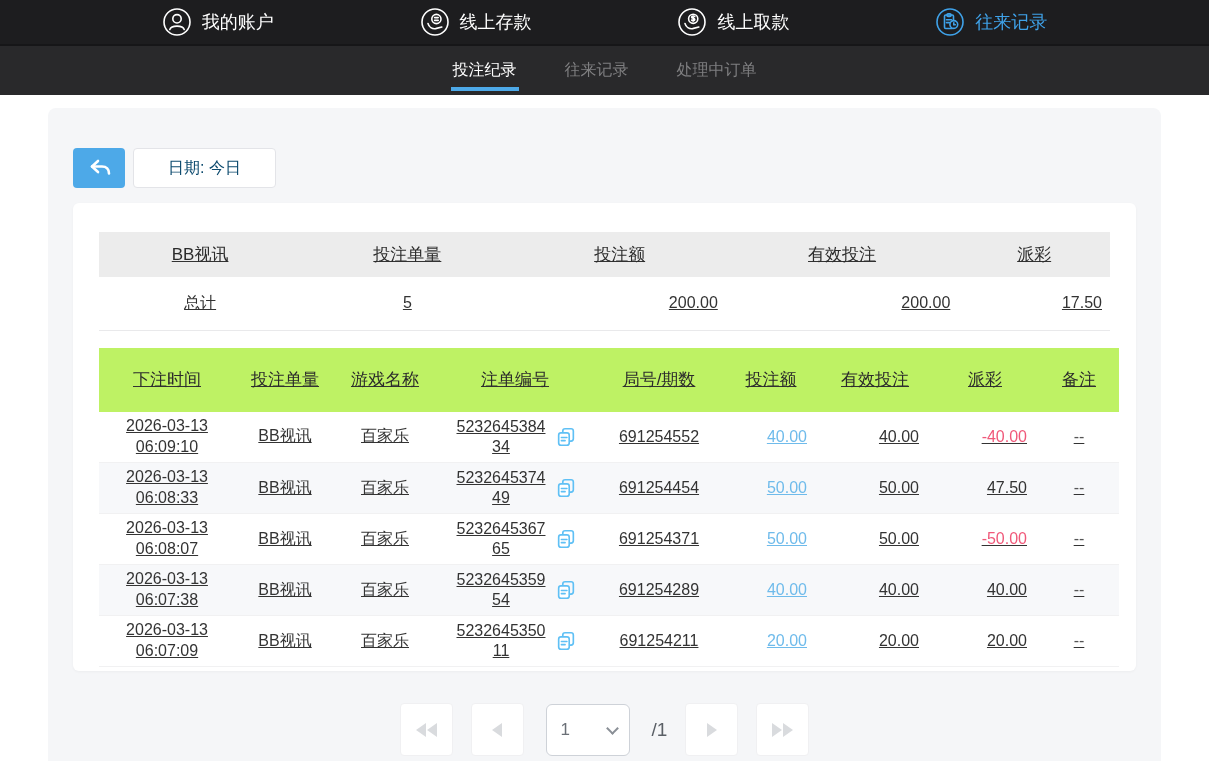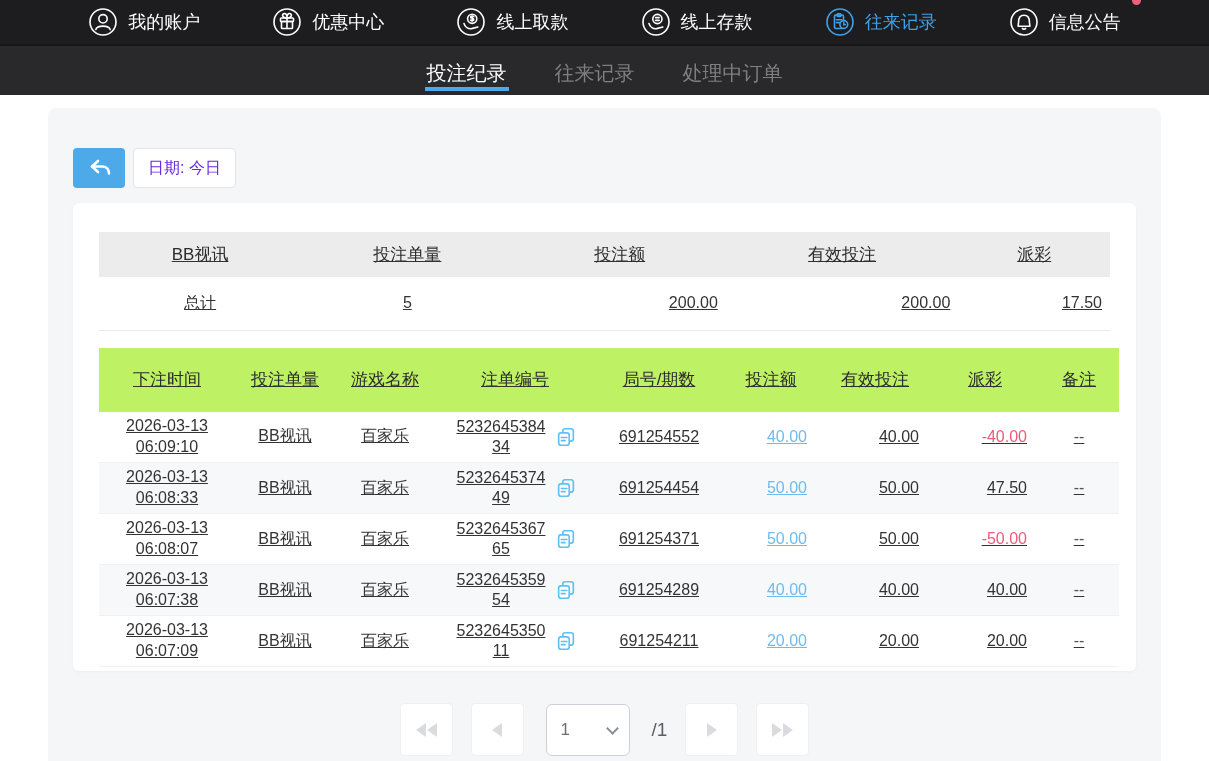--- a/index.html
+++ b/index.html
@@ -22,38 +22,38 @@
   .notif-dot {
     position:absolute; top:-11px; right:-14px; width:9px; height:9px;
     border-radius:50%; background:#ef5f7b;
   }
   
   .subnav {
     height:51px; background:#29292b; border-top:2px solid #161618;
     display:flex; justify-content:center; align-items:stretch; gap:44px;
   }
   .subtab {
-    font-size:20px; color:#7f7f81; padding:14px 2px 5px;
+    font-size:16px; color:#7f7f81; padding:14px 2px 5px;
     border-bottom:4px solid transparent; margin-bottom:4px; cursor:pointer;
   }
   .subtab.active { color:#ffffff; border-bottom-color:#4da9e8; }
   
   .panel {
     margin:13px 48px 0; background:#f5f6f8; border-radius:8px 8px 0 0;
     min-height:653px; padding:40px 25px 30px;
   }
   .toolbar { display:flex; align-items:center; gap:8px; }
   .back-btn {
     width:52px; height:40px; background:#4da9e8; border:none; border-radius:4px;
     display:flex; align-items:center; justify-content:center; cursor:pointer;
   }
   .date-chip {
     height:40px; background:#ffffff; border:1px solid #e3e4e8; border-radius:4px;
-    display:flex; align-items:center; padding:0 14px; font-size:16px;
-    color:#6d28d9; cursor:pointer;
+    display:flex; align-items:center; padding:0 34px; font-size:16px;
+    color:#0c4a6e; cursor:pointer;
   }
   
   .card {
     margin-top:15px; background:#ffffff; border-radius:6px;
     box-shadow:0 1px 3px rgba(0,0,0,0.04); padding:29px 26px 4px;text-decoration:underline;
   }
   table { width:100%; border-collapse:collapse; table-layout:fixed; }
   th { font-weight:500; color:#2b2b2b; font-size:17px; text-align:center; }
   td { font-size:16px; color:#333; text-align:center; }
   
@@ -102,72 +102,50 @@
           <circle cx="15" cy="11.8" r="4.2"></circle>
         <path d="M7.8 22.5 c1.5 -4.5 12.9 -4.5 14.4 0"></path>
       </svg>
     </span>
     <span>我的账户</span>
   </div>
   <div class="topnav-item">
     <span>
       <svg width="30" height="30" viewBox="0 0 30 30" fill="none" stroke="currentColor" stroke-width="1.6" stroke-linecap="round">
         <circle cx="15" cy="15" r="13"></circle>
-        <rect x="9.5" y="14.5" width="11" height="7" rx="0.8"></rect>
-        <rect x="8.5" y="11" width="13" height="3.5" rx="0.8"></rect>
-        <path d="M15 11 v10.5 M15 11 c-5.5 0 -5.2 -4.5 -2.6 -4.5 c2 0 2.6 2.5 2.6 4.5 z M15 11 c5.5 0 5.2 -4.5 2.6 -4.5 c-2 0 -2.6 2.5 -2.6 4.5 z"></path>
+        <circle cx="16.4" cy="12" r="4.6"></circle>
+        <path d="M14.6 10.6 h3.6 M14.6 13.4 h3.6"></path>
+        <path d="M8 16.5 c1 3.6 4.2 5.6 7.6 5.1 l6.2 -1.6"></path>
       </svg>
     </span>
-    <span>优惠中心</span>
+    <span>线上存款</span>
   </div>
   <div class="topnav-item">
     <span>
       <svg width="30" height="30" viewBox="0 0 30 30" fill="none" stroke="currentColor" stroke-width="1.6" stroke-linecap="round">
         <circle cx="15" cy="15" r="13"></circle>
         <circle cx="16.2" cy="11.8" r="4.6"></circle>
         <path d="M16.2 9.3 v5 M14.6 13 c0 .9 3.2 .9 3.2 -.6 c0 -1.5 -3.2 -.7 -3.2 -2.2 c0 -1.4 3.2 -1.4 3.2 -.5"></path>
         <path d="M8 16.5 c1 3.6 4.2 5.6 7.6 5.1 l6.2 -1.6"></path>
       </svg>
     </span>
     <span>线上取款</span>
-  </div>
-  <div class="topnav-item">
-    <span>
-      <svg width="30" height="30" viewBox="0 0 30 30" fill="none" stroke="currentColor" stroke-width="1.6" stroke-linecap="round">
-        <circle cx="15" cy="15" r="13"></circle>
-        <circle cx="16.4" cy="12" r="4.6"></circle>
-        <path d="M14.6 10.6 h3.6 M14.6 13.4 h3.6"></path>
-        <path d="M8 16.5 c1 3.6 4.2 5.6 7.6 5.1 l6.2 -1.6"></path>
-      </svg>
-    </span>
-    <span>线上存款</span>
   </div>
   <div class="topnav-item active">
     <span>
       <svg width="30" height="30" viewBox="0 0 30 30" fill="none" stroke="currentColor" stroke-width="1.6" stroke-linecap="round">
         <circle cx="15" cy="15" r="13"></circle>
         <rect x="9.5" y="8" width="9" height="13.5" rx="1.2"></rect>
         <rect x="12" y="6.8" width="4" height="2.6" rx="1"></rect>
         <path d="M11.5 12.8 h5 M11.5 15.6 h3"></path>
         <circle cx="18.8" cy="17.5" r="3.9" fill="#1d1d1f"></circle>
         <path d="M18.8 15.8 v1.9 h1.5"></path>
       </svg>
     </span>
     <span>往来记录</span>
-  </div>
-  <div class="topnav-item">
-    <span>
-      <svg width="30" height="30" viewBox="0 0 30 30" fill="none" stroke="currentColor" stroke-width="1.6" stroke-linecap="round" stroke-linejoin="round">
-        <circle cx="15" cy="15" r="13"></circle>
-        <path d="M15 8.2 c-3.9 0 -5.4 3 -5.4 6.6 L9.1 19.2 H20.9 L20.4 14.8 c0 -3.6 -1.5 -6.6 -5.4 -6.6 z"></path>
-        <path d="M13.4 21.4 c.4 1 2.8 1 3.2 0"></path>
-      </svg>
-    </span>
-    <span>信息公告</span>
-    <span class="notif-dot"></span>
   </div>
 </div>
 
 <div class="subnav">
   <div class="subtab active">投注纪录</div>
   <div class="subtab">往来记录</div>
   <div class="subtab">处理中订单</div>
 </div>
 
 <div class="panel">

